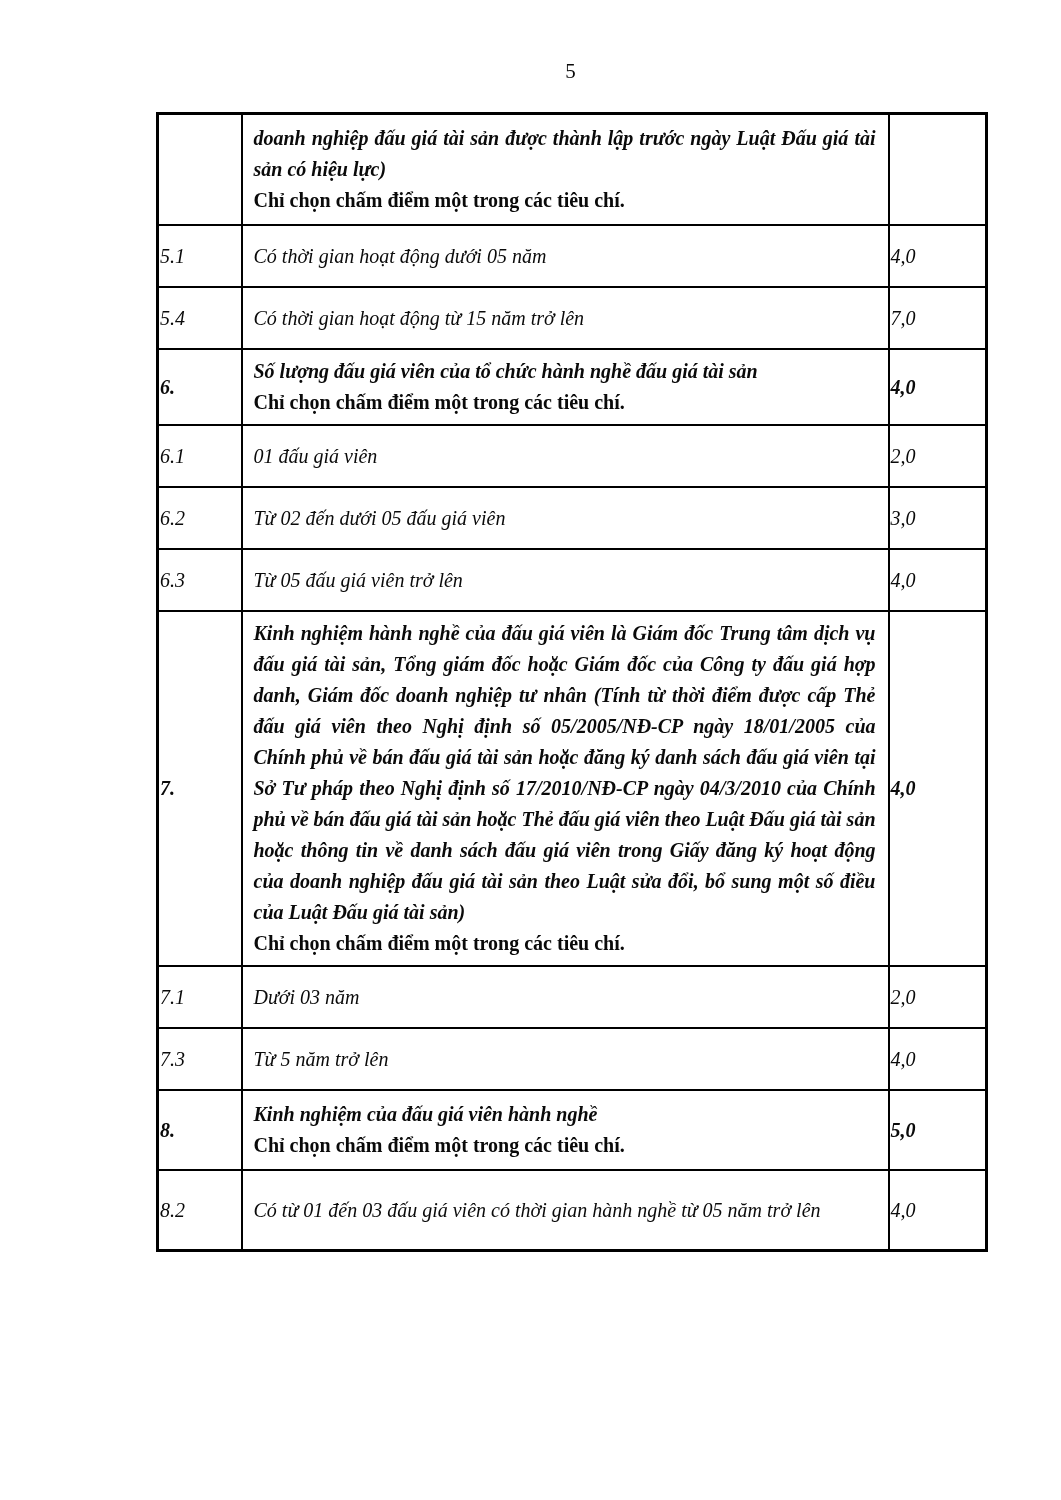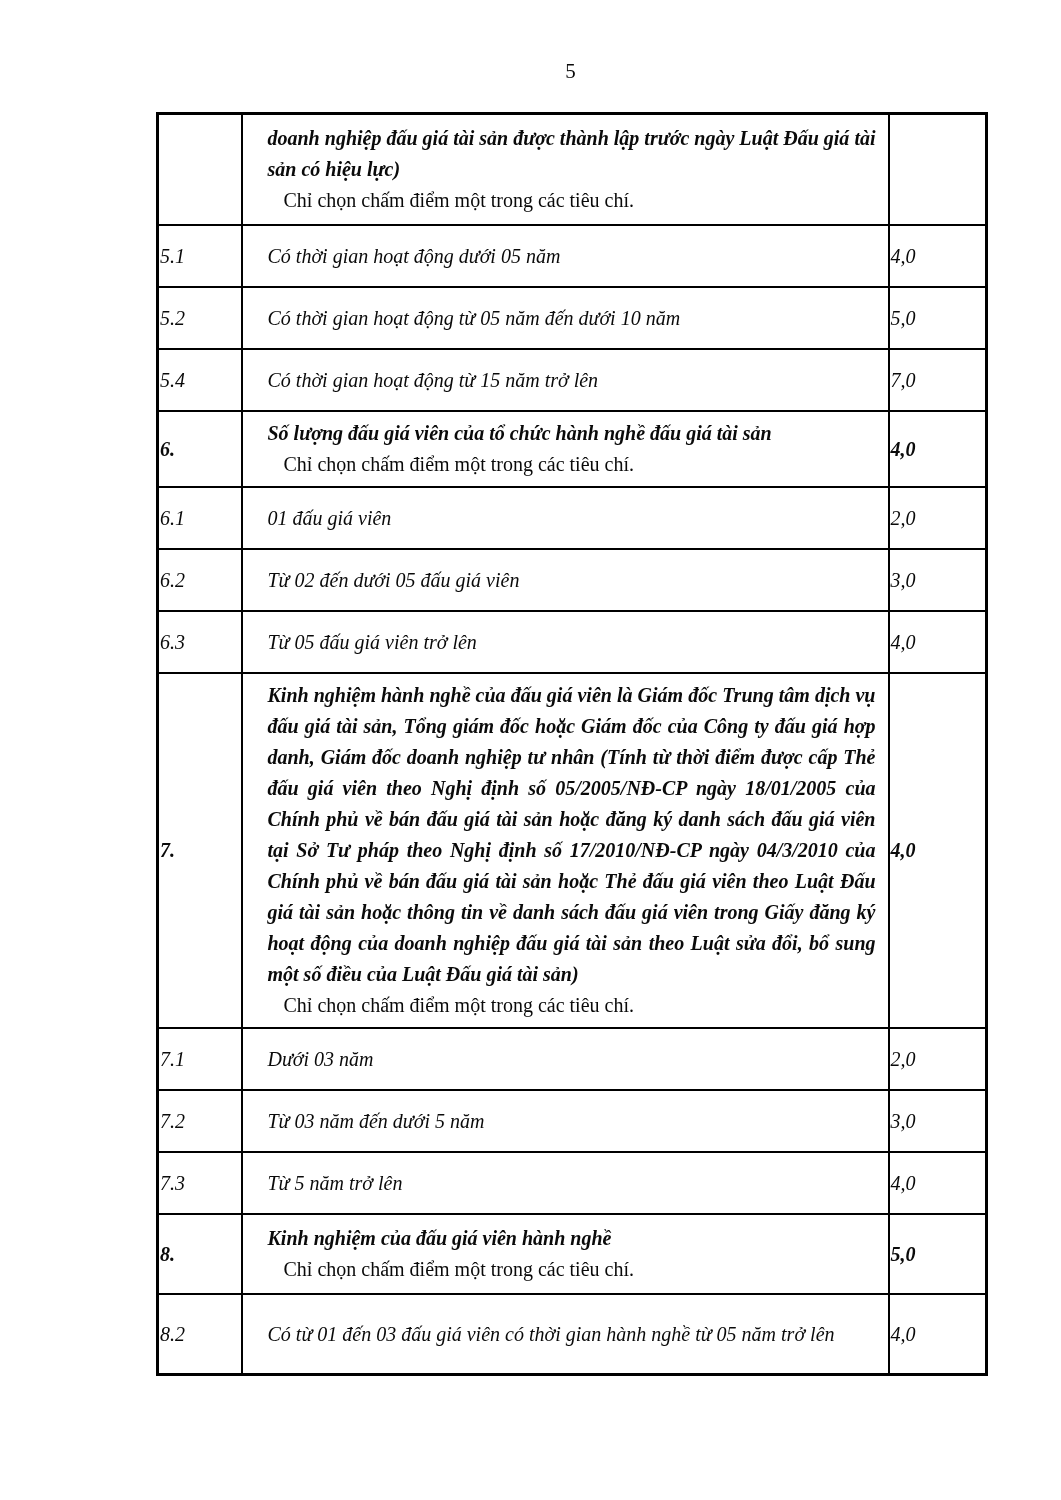--- a/index.html
+++ b/index.html
@@ -31,30 +31,30 @@
     border: 3px solid #000;
   }
   td {
     border: 2px solid #000;
     font-size: 20px;
     line-height: 31px;
     vertical-align: middle;
     overflow: hidden;
   }
   td.no   { text-align: left; font-style: italic; }
-  td.desc { padding: 6px 12px 6px 25px; }
+  td.desc { padding: 6px 12px 6px 11px; }
   td.score{ font-style: italic; }
   tr.section td.no,
   tr.section td.score { font-weight: bold; }
   .title {
     font-weight: bold;
     font-style: italic;
     text-align: justify;
   }
-  .note { font-style: normal; font-weight: normal; margin-left: 16px; }
+  .note { font-style: normal; font-weight: bold; }
   .crit { font-style: italic; }
   tr.h48 td { height: 48px; }
   tr.h66 td { height: 66px; }
   tr.h98 td { height: 97px; }
 </style>
 </head>
 <body>
 
 <div class="page-number">5</div>
 
@@ -76,27 +76,20 @@
     </tr>
 
     <tr class="h48">
       <td class="no">5.1</td>
       <td class="desc">
         <div class="crit">Có thời gian hoạt động dưới 05 năm</div>
       </td>
       <td class="score">4,0</td>
     </tr>
 
-    <tr class="h48">
-      <td class="no">5.2</td>
-      <td class="desc">
-        <div class="crit">Có thời gian hoạt động từ 05 năm đến dưới 10 năm</div>
-      </td>
-      <td class="score">5,0</td>
-    </tr>
 
 
     <tr class="h48">
       <td class="no">5.4</td>
       <td class="desc">
         <div class="crit">Có thời gian hoạt động từ 15 năm trở lên</div>
       </td>
       <td class="score">7,0</td>
     </tr>
 
@@ -143,27 +136,20 @@
     </tr>
 
     <tr class="h48">
       <td class="no">7.1</td>
       <td class="desc">
         <div class="crit">Dưới 03 năm</div>
       </td>
       <td class="score">2,0</td>
     </tr>
 
-    <tr class="h48">
-      <td class="no">7.2</td>
-      <td class="desc">
-        <div class="crit">Từ 03 năm đến dưới 5 năm</div>
-      </td>
-      <td class="score">3,0</td>
-    </tr>
 
     <tr class="h48">
       <td class="no">7.3</td>
       <td class="desc">
         <div class="crit">Từ 5 năm trở lên</div>
       </td>
       <td class="score">4,0</td>
     </tr>
 
     <tr class="section h66">

